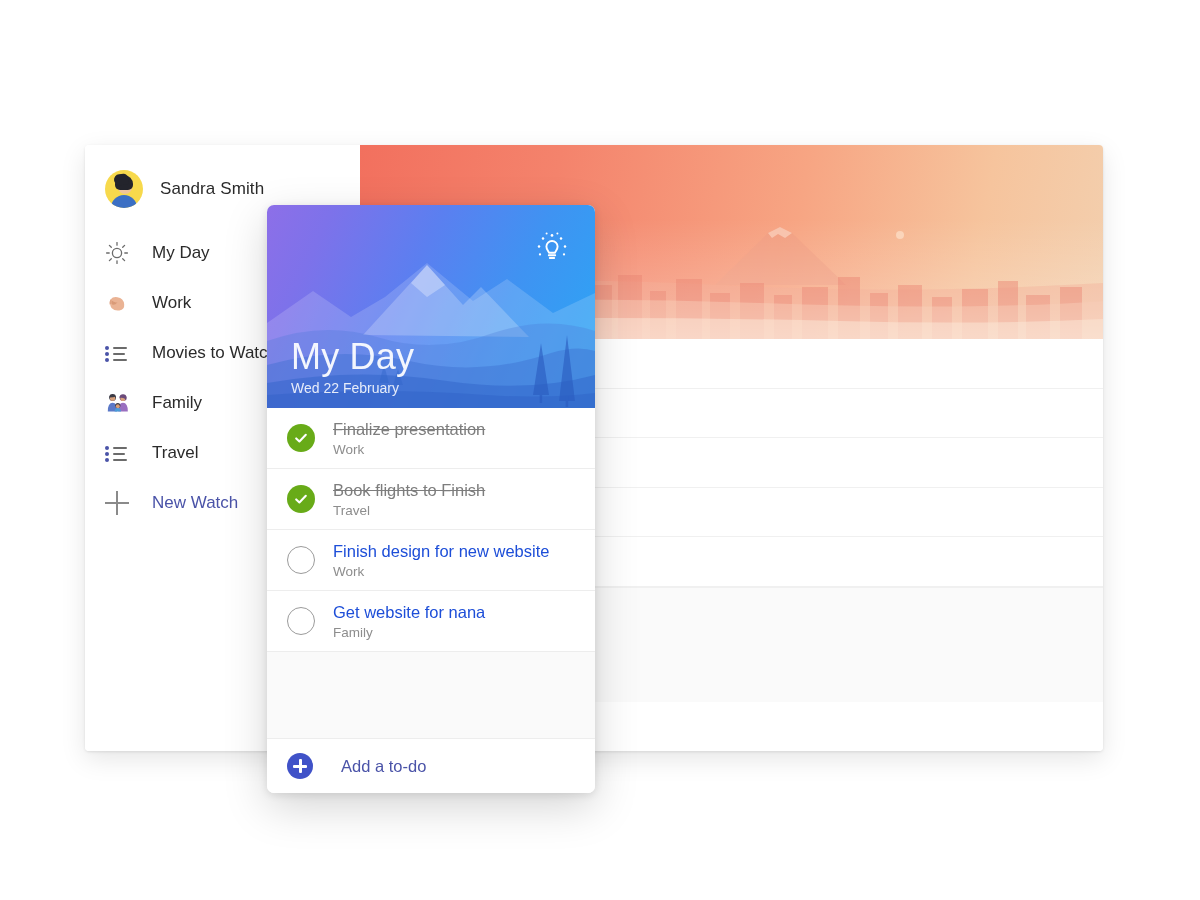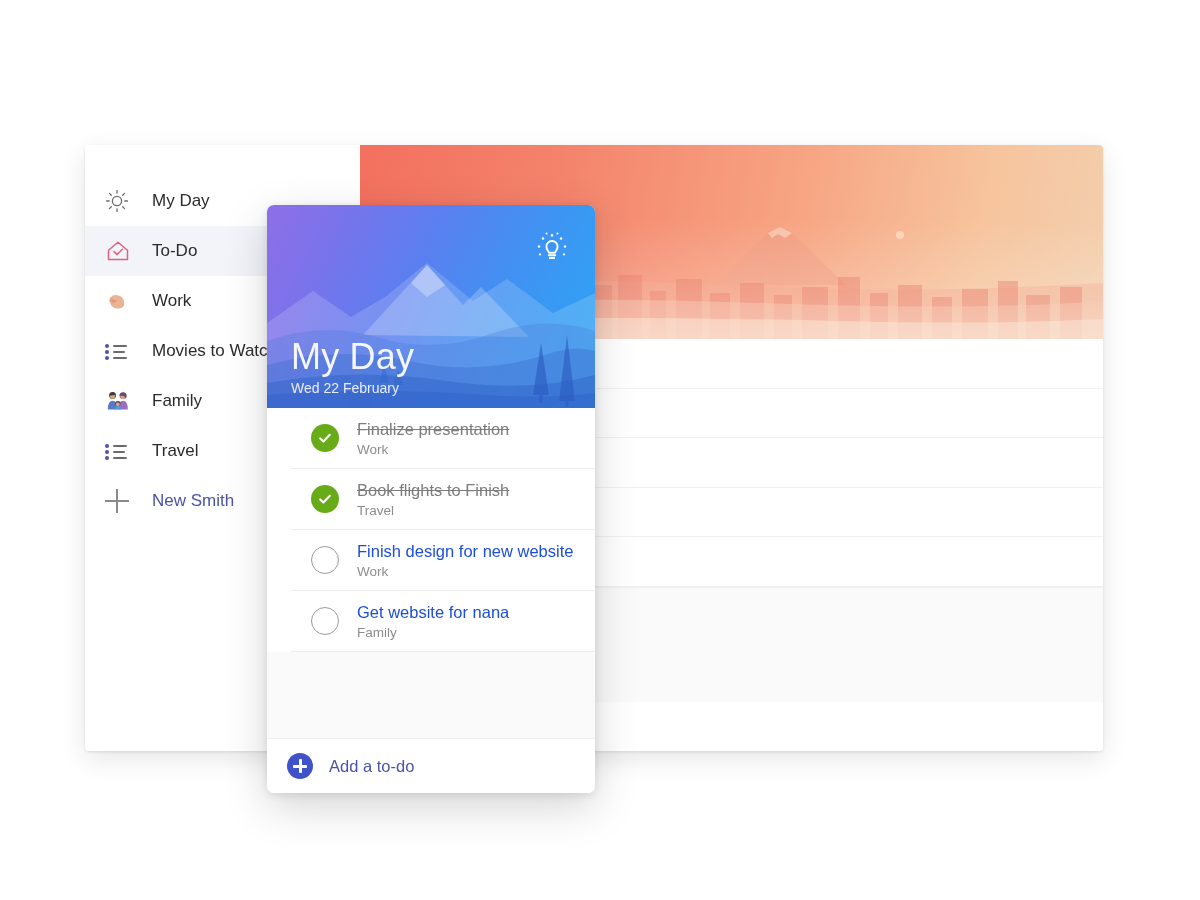--- a/index.html
+++ b/index.html
@@ -249,21 +249,20 @@
   }
 
   .card-tasks { flex: none; background: #ffffff; }
   .task-row {
     display: flex;
     align-items: center;
     height: 61px;
     padding-left: 20px;
     box-sizing: border-box;
     border-bottom: 1px solid #ededed;
-    margin-left: 24px;
   }
   .check {
     width: 28px; height: 28px;
     border-radius: 50%;
     flex: none;
     box-sizing: border-box;
     display: flex;
     align-items: center;
     justify-content: center;
   }
@@ -314,34 +313,43 @@
     background: #4052c8;
     flex: none;
     position: relative;
   }
   .add-circle::before, .add-circle::after {
     content: ""; position: absolute; background: #ffffff; border-radius: 1px;
   }
   .add-circle::before { left: 6px; top: 12px; width: 14px; height: 3px; }
   .add-circle::after  { top: 6px; left: 11.5px; height: 14px; width: 3px; }
   .add-label {
-    margin-left: 16px;
+    margin-left: 28px;
     font-size: 16.5px;
     color: #4a53a8;
   }
 </style>
 </head>
 <body>
 
 <div id="stage">
 
   <div class="app-window">
 
     <div class="sidebar">
 
+      <div class="profile-row">
+        <div class="avatar">
+          <div class="body"></div>
+          <div class="face"></div>
+          <div class="hair"></div>
+          <div class="fringe"></div>
+        </div>
+        <div class="profile-name">Sandra Smith</div>
+      </div>
 
       <div class="nav">
 
         <div class="nav-item">
           <span class="nav-icon">
             <svg width="24" height="24" viewBox="0 0 24 24">
               <circle cx="12" cy="12" r="4.6" fill="none" stroke="#6b6b6b" stroke-width="1.3"></circle>
               <g stroke="#6b6b6b" stroke-width="1.3" stroke-linecap="round">
                 <line x1="12" y1="1.6" x2="12" y2="4.2"></line>
                 <line x1="12" y1="19.8" x2="12" y2="22.4"></line>
@@ -350,29 +358,20 @@
                 <line x1="4.4" y1="4.4" x2="6.3" y2="6.3"></line>
                 <line x1="17.7" y1="17.7" x2="19.6" y2="19.6"></line>
                 <line x1="19.6" y1="4.4" x2="17.7" y2="6.3"></line>
                 <line x1="6.3" y1="17.7" x2="4.4" y2="19.6"></line>
               </g>
             </svg>
           </span>
           <span class="nav-label">My Day</span>
         </div>
 
-        <div class="nav-item selected">
-          <span class="nav-icon">
-            <svg width="26" height="24" viewBox="0 0 26 24">
-              <path d="M3.5 11.2 L13 3.2 L22.5 11.2 L22.5 20.4 L3.5 20.4 Z" fill="none" stroke="#e0627a" stroke-width="1.5" stroke-linejoin="round"></path>
-              <polyline points="9,12.6 12.2,15.6 17.4,10.2" fill="none" stroke="#e0627a" stroke-width="1.5" stroke-linecap="round" stroke-linejoin="round"></polyline>
-            </svg>
-          </span>
-          <span class="nav-label">To-Do</span>
-        </div>
 
 
         <div class="nav-item">
           <span class="nav-icon">
             <svg width="24" height="24" viewBox="0 0 24 24">
               <path d="M5.5 8.5 Q8 5.4 12.4 6.2 Q18.6 7.3 19.2 13.2 Q19.7 18.6 14.4 19.4 Q9.6 20.1 6.8 17.2 Q4.4 14.7 5.5 8.5 Z" fill="#eab394"></path>
               <path d="M6.6 9.6 Q9.2 12.0 12.6 11.2 Q10.2 14.2 7.2 13.6 Q6.0 11.8 6.6 9.6 Z" fill="#d99a78"></path>
               <path d="M5.5 8.5 Q4.0 11.0 4.6 13.6 L6.4 13.0 Q5.6 10.8 6.6 8.9 Z" fill="#dfa383"></path>
             </svg>
           </span>
@@ -423,21 +422,21 @@
                 <b></b>
               </span>
           </span>
           <span class="nav-label">Travel</span>
         </div>
 
         <div class="nav-item new-list">
           <span class="nav-icon">
             <span class="ico-plus"></span>
           </span>
-          <span class="nav-label">New Smith</span>
+          <span class="nav-label">New Watch</span>
         </div>
 
       </div>
     </div>
 
     <div class="main-pane">
 
       <div class="banner">
         <svg width="745" height="194" viewBox="0 0 745 194">
 

